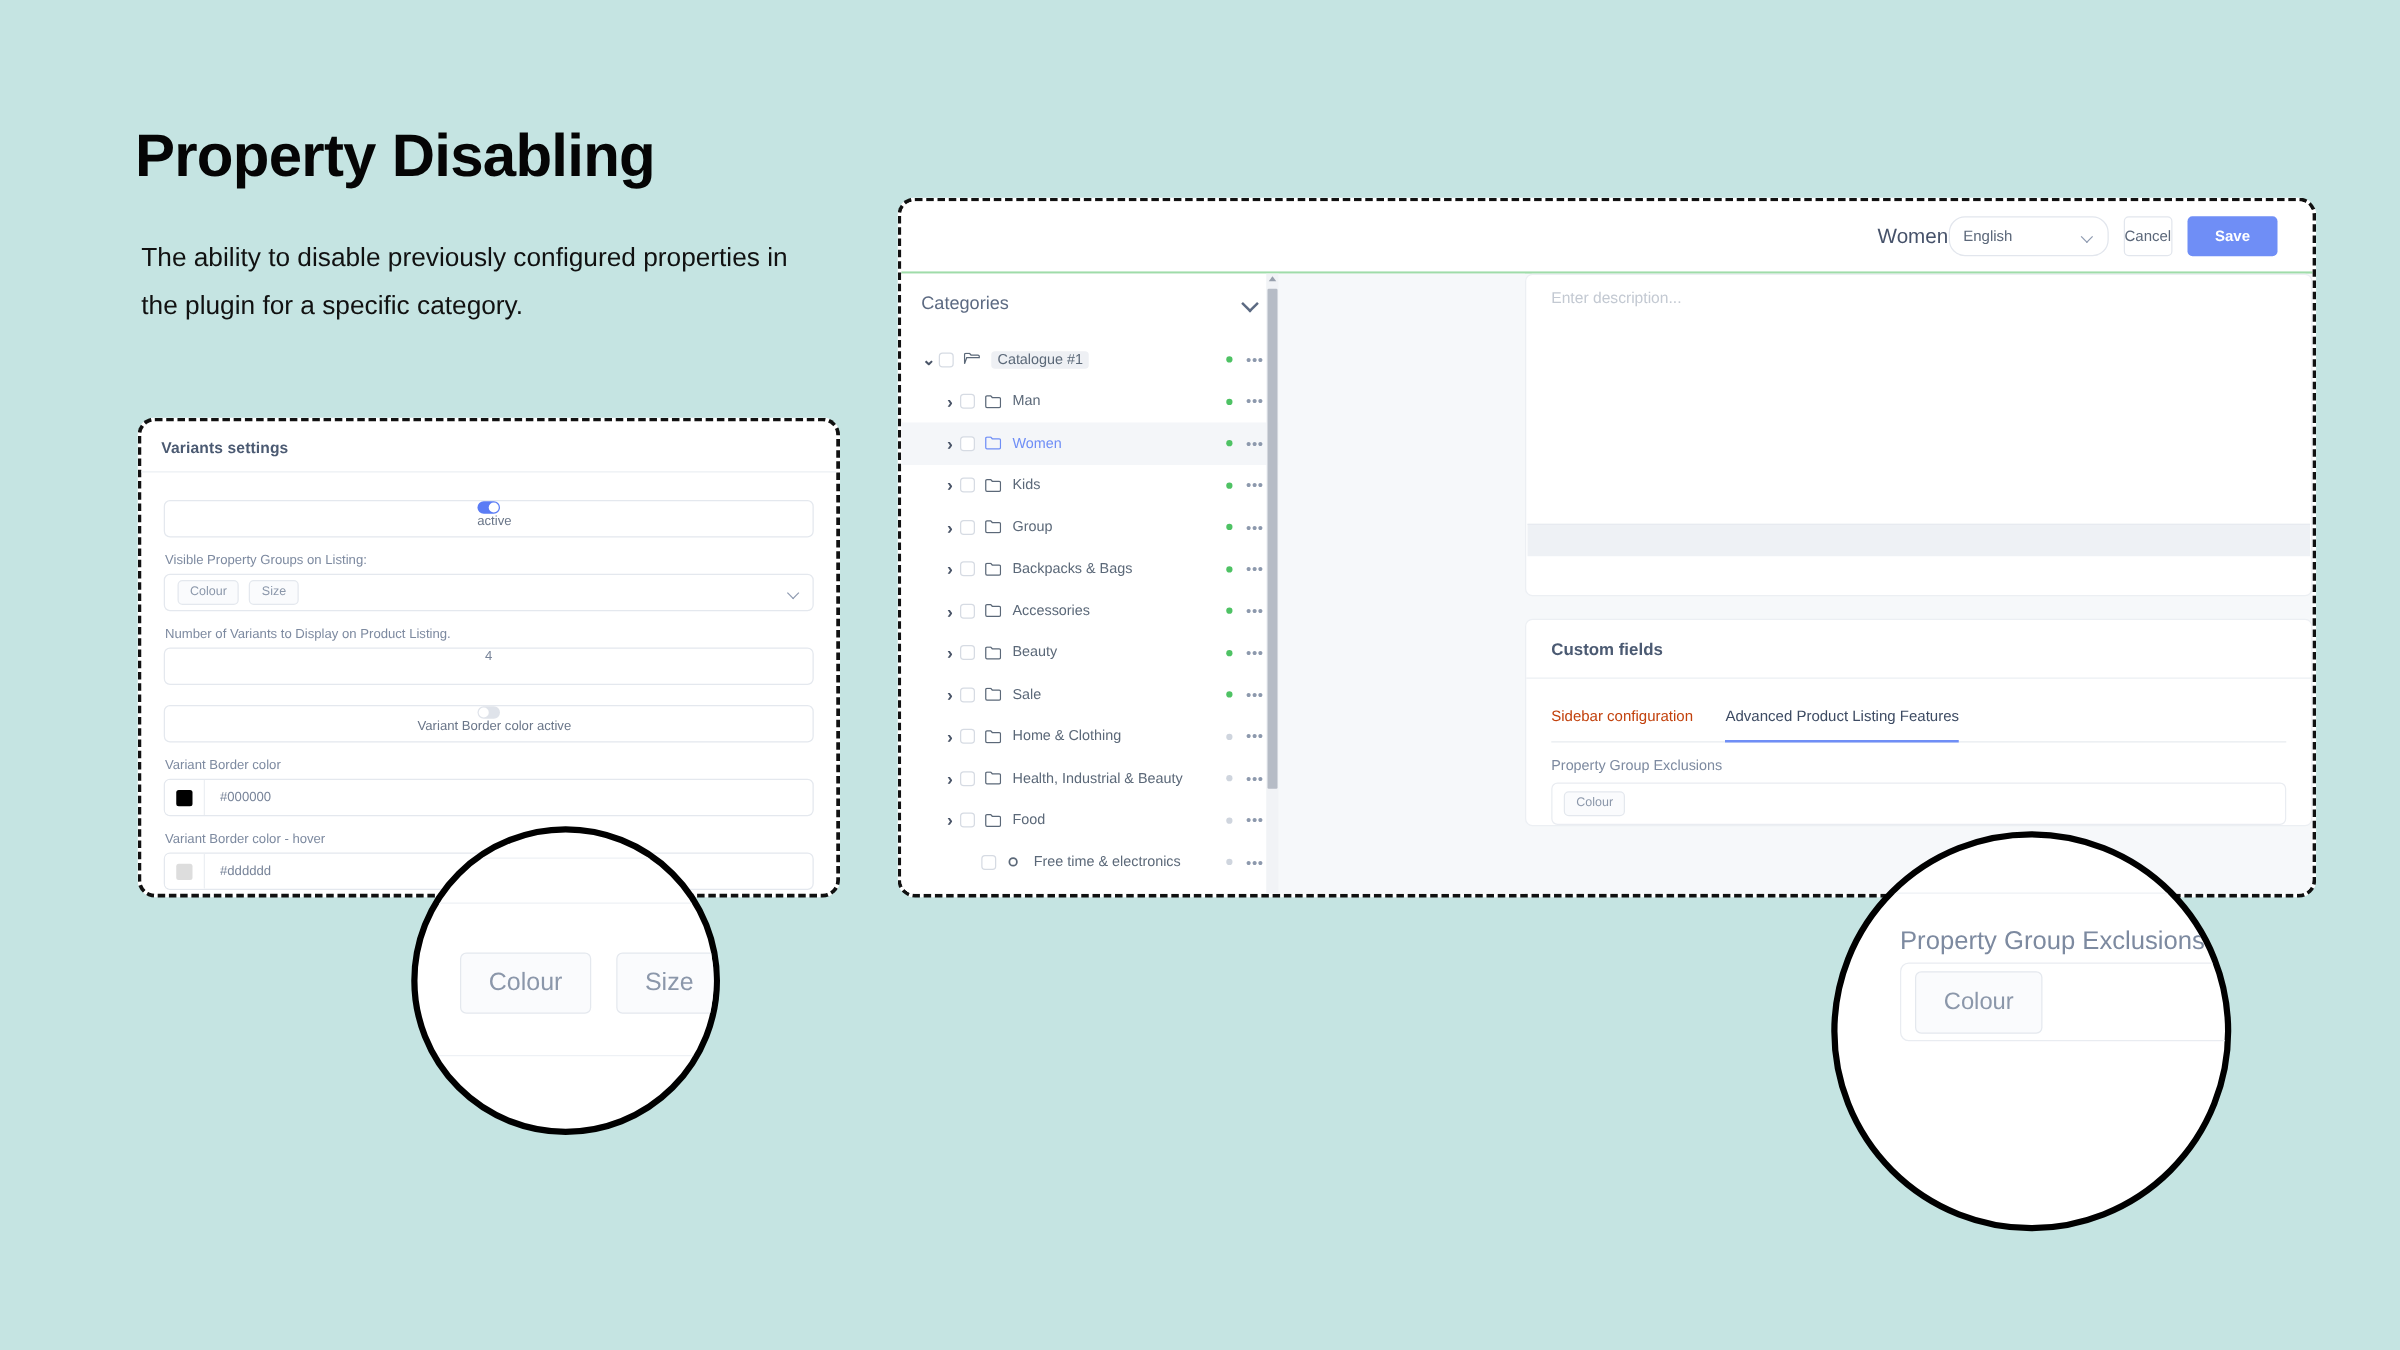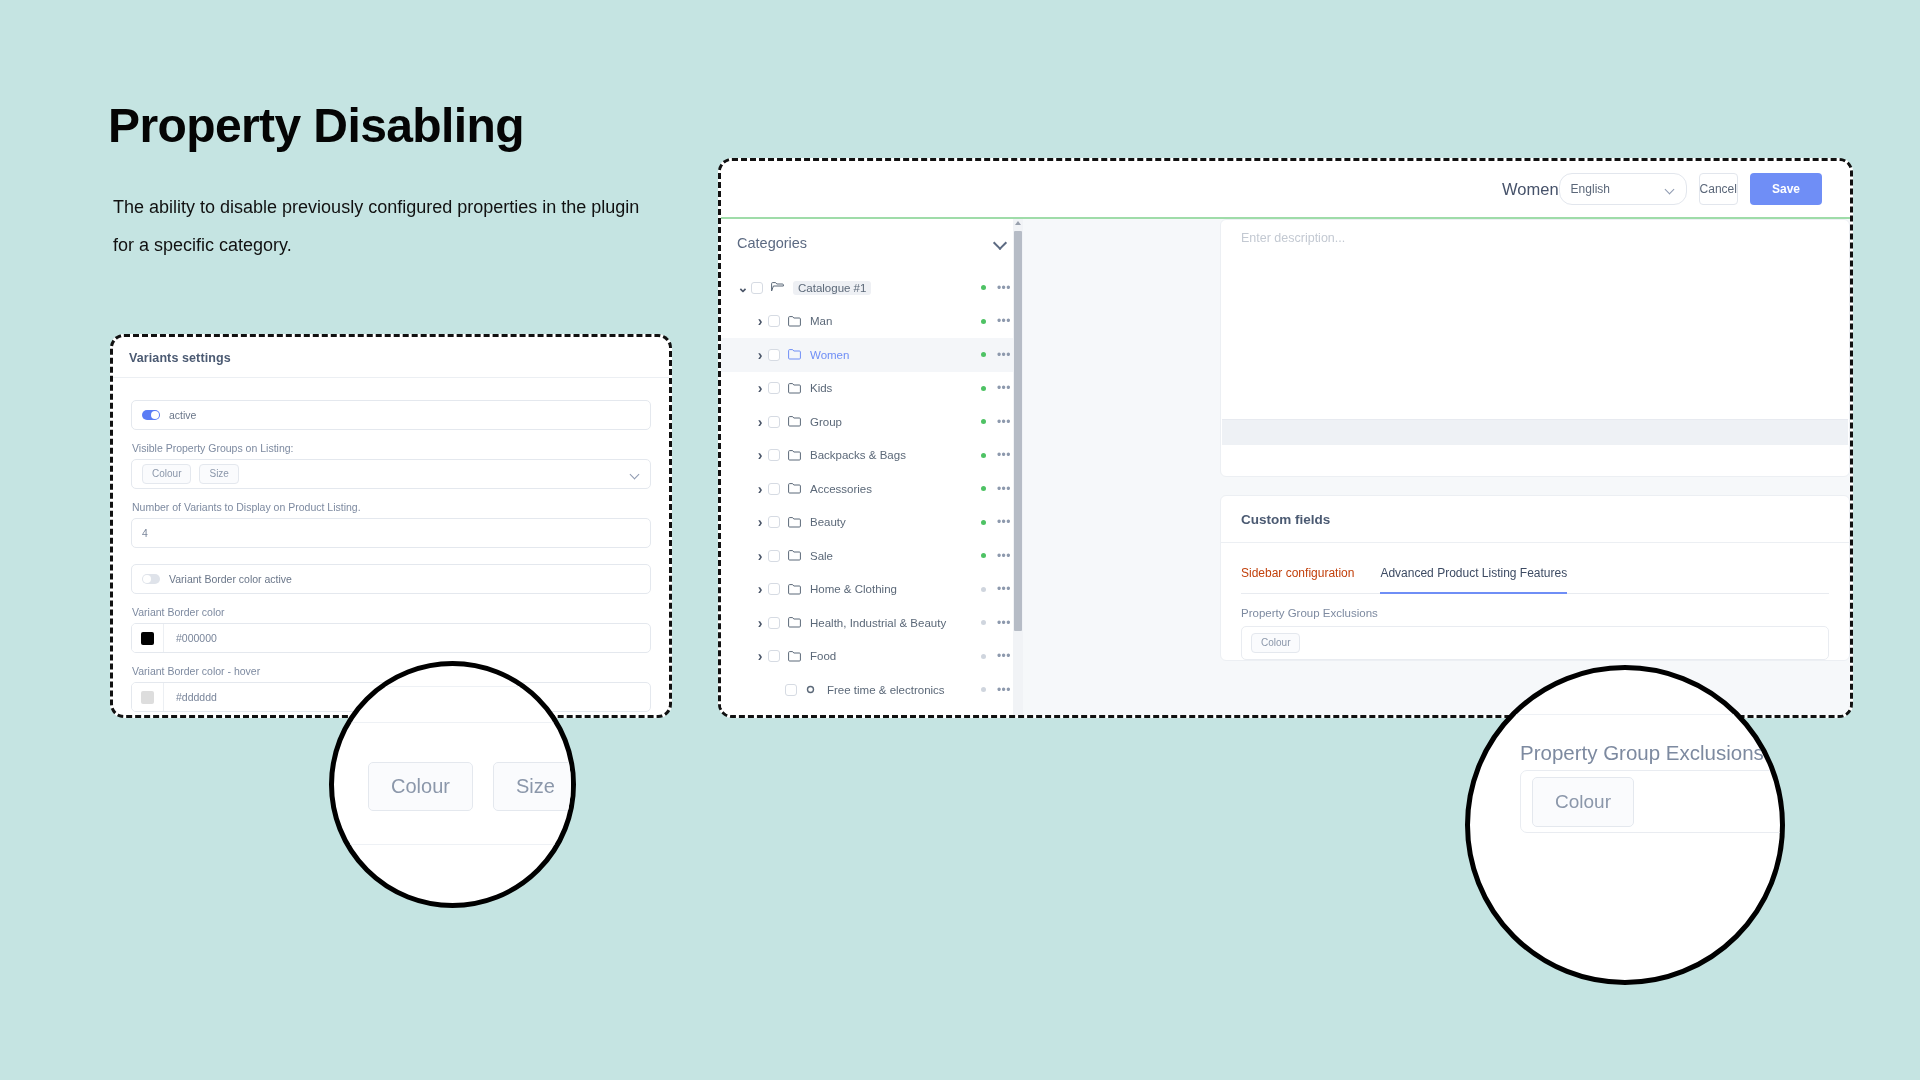--- a/index.html
+++ b/index.html
@@ -12,21 +12,21 @@
   #stage { position: relative; width: 1920px; height: 1080px; }
 
   
   .headline {
     position: absolute; left: 108px; top: 98px;
     font-size: 48px; font-weight: 700; color: #050505;
     letter-spacing: -0.6px;
   }
   .subtext {
     position: absolute; left: 113px; top: 188px; width: 545px;
-    font-size: 18px; line-height: 38px; color: #111; font-weight: 400;
+    font-size: 21px; line-height: 38px; color: #111; font-weight: 400;
   }
 
   
   .dashed {
     position: absolute;
     border: 3px dashed #111;
     border-radius: 14px;
     background: #ffffff;
   }
 
@@ -34,21 +34,21 @@
   #variants-panel { left: 110px; top: 334px; width: 562px; height: 384px; }
   .panel-title {
     font-size: 12.5px; font-weight: 700; color: #4b5a72;
     padding: 14px 0 12px 16px; letter-spacing: .1px;
   }
   .panel-divider { height: 1px; background: #eceff3; }
   .panel-body { padding: 22px 18px 10px 18px; }
 
   .field-box {
     border: 1px solid #e4e8ee; border-radius: 5px; background: #fff;
-    height: 30px; display: flex; align-items: center; padding: 0 10px;
+    height: 30px; display: flex; align-items: center; padding: 0 10px; flex-direction: column;
   }
   .field-label {
     font-size: 10.5px; color: #7d8aa0; margin: 12px 0 5px 1px;
   }
   .toggle {
     width: 18px; height: 10px; border-radius: 6px; position: relative; flex: 0 0 auto;
   }
   .toggle.on { background: #5a7cf5; }
   .toggle.off { background: #dfe3ea; }
   .toggle .knob {

